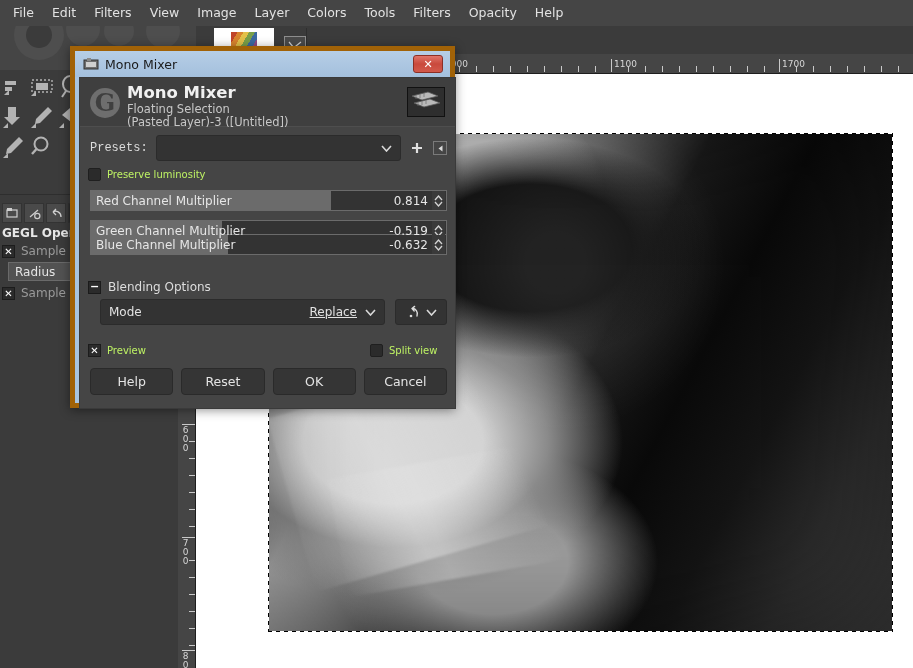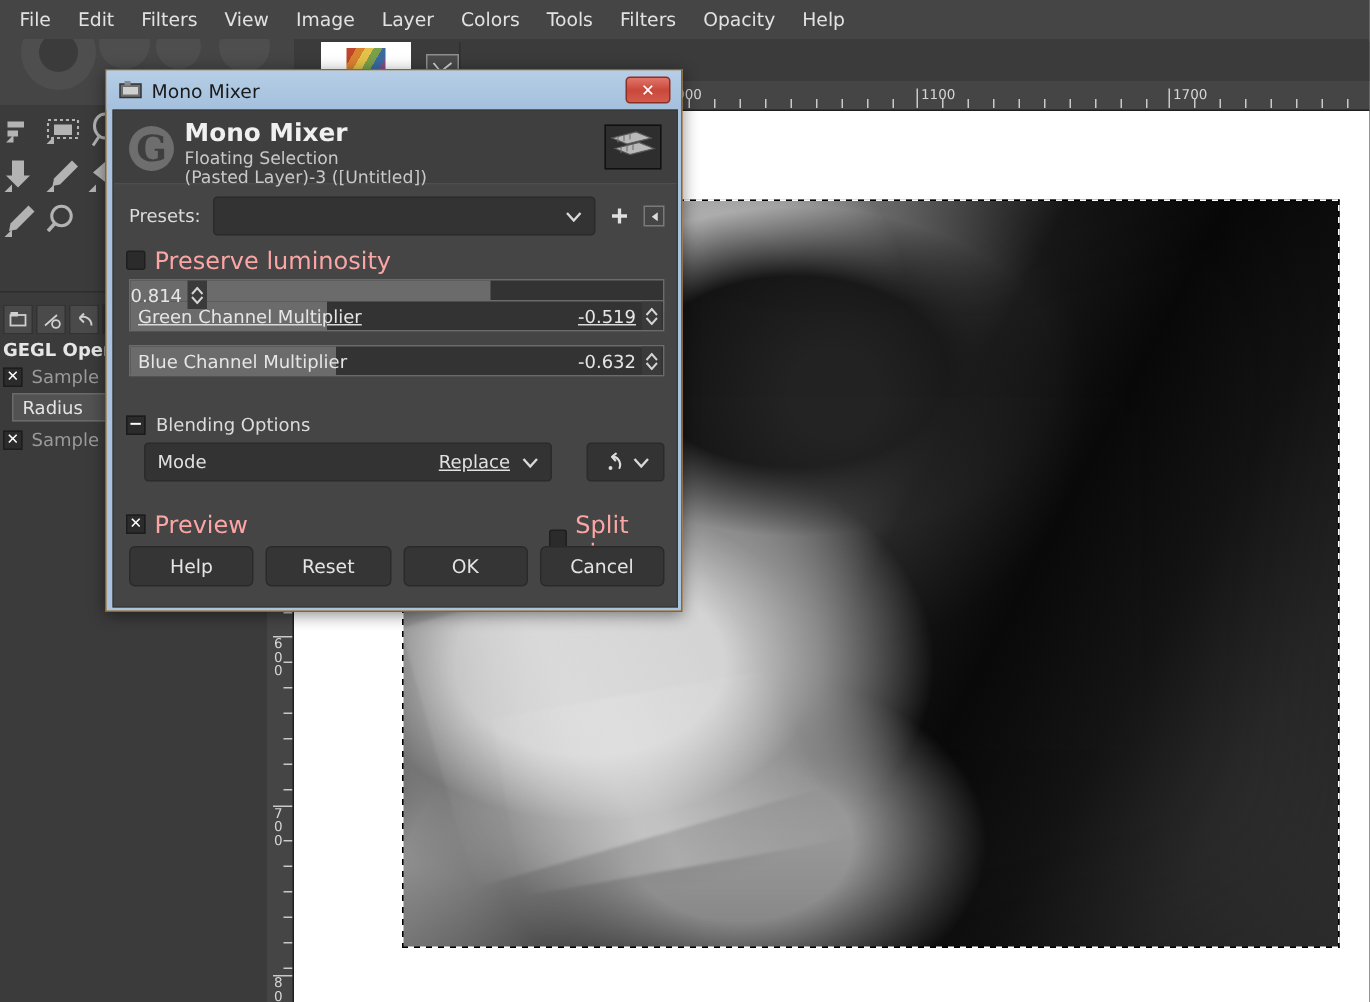--- a/index.html
+++ b/index.html
@@ -154,21 +154,21 @@
   .feather {
     position: absolute; pointer-events: none; opacity: .55;
     background: linear-gradient(78deg, rgba(255,255,255,0) 0%, rgba(230,230,230,.85) 35%, rgba(255,255,255,0) 72%);
     filter: blur(1px);
   }
 
   
   .dialog {
     position: absolute; left: 70px; top: 46px; width: 385px; height: 362px;
     background: #a8c4e0;
-    border: 1px solid #a16207;
+    border: 5px solid #a16207;
     box-shadow: 0 2px 10px rgba(0,0,0,.45);
   }
   .dlg-titlebar {
     position: absolute; left: 0; top: 0; width: 100%; height: 26px;
     background: linear-gradient(180deg,#b6cee6 0%,#a4c0dd 100%);
     display: flex; align-items: center; padding: 0 4px;
   }
   .dlg-icon { width: 16px; height: 16px; margin: 0 6px 0 4px; }
   .dlg-title-text { font-size: 12.5px; color: #1a1a1a; flex: 1; }
   .close-btn {
@@ -199,41 +199,41 @@
     font-weight: bold; color: #f0f0f0;
   }
   .hdr-sub1 { position: absolute; left: 47px; top: 24px; font-size: 11.5px; color: #c8c8c8; }
   .hdr-sub2 { position: absolute; left: 47px; top: 37px; font-size: 11.5px; color: #c8c8c8; }
   .hdr-preview {
     position: absolute; right: 10px; top: 9px; width: 38px; height: 30px;
     background: #2e2e2e; border: 1px solid #111;
     display: flex; align-items: center; justify-content: center;
   }
 
-  .presets-row { position: absolute; left: 10px; top: 57px; width: 357px; height: 26px; display: flex; align-items: center; }
+  .presets-row { position: absolute; left: 10px; top: 57px; width: 357px; height: 26px; display: flex; align-items: center; font-family: Liberation Mono, monospace; }
   .presets-label { font-size: 12px; color: #dcdcdc; margin-right: 8px; }
   .combo {
     flex: 1; height: 26px; background: #333; border: 1px solid #2b2b2b;
     border-radius: 3px; display: flex; align-items: center;
     padding: 0 8px; color: #e2e2e2; font-size: 12px; position: relative;
   }
   .combo .cval { flex: 1; }
   .chev { width: 11px; height: 7px; flex: 0 0 auto; }
   .sm-btn {
     width: 20px; height: 20px; margin-left: 6px; display: flex;
     align-items: center; justify-content: center; color: #e0e0e0;
   }
   .sm-btn.boxed { border: 1px solid #7a7a7a; width: 14px; height: 14px; }
 
   .chkrow { position: absolute; display: flex; align-items: center; gap: 6px; }
   .chk-empty {
     width: 13px; height: 13px; background: #2b2b2b; border: 1px solid #1f1f1f;
     border-radius: 2px;
   }
-  .chk-label { font-size: 16px; color: #fca5a5; }
+  .chk-label { font-size: 10px; color: #bef264; }
 
   .slider {
     position: absolute; left: 10px; width: 357px; height: 21px;
     background: #333; border: 1px solid #6b6b6b; display: flex; align-items: center;
   }
   .slider .fill {
     position: absolute; left: 0; top: 0; height: 100%; background: #6b6b6b;
   }
   .slider .s-label {
     position: relative; z-index: 2; font-size: 12px; color: #e6e6e6;
@@ -250,21 +250,21 @@
   }
   .spin svg { display: block; }
 
   .blend-hdr { position: absolute; left: 8px; top: 202px; display: flex; align-items: center; gap: 7px; }
   .expander {
     width: 13px; height: 13px; background: #2b2b2b; border: 1px solid #1b1b1b;
     color: #fff; font-size: 11px; line-height: 10px; text-align: center; font-weight: bold;
   }
   .blend-title { font-size: 12px; color: #dcdcdc; }
 
-  .mode-row { position: absolute; left: 20px; top: 221px; width: 347px; height: 26px; display: flex; gap: 23px; }
+  .mode-row { position: absolute; left: 20px; top: 221px; width: 347px; height: 26px; display: flex; gap: 10px; }
   .mode-combo {
     flex: 1; background: #333; border: 1px solid #2b2b2b; border-radius: 3px;
     display: flex; align-items: center; padding: 0 8px;
   }
   .mode-combo .mlabel { flex: 1; font-size: 12px; color: #e2e2e2; }
   .mode-combo .mval { font-size: 12px; color: #e2e2e2; margin-right: 8px; text-decoration: underline; }
   .reset-split {
     width: 52px; background: #333; border: 1px solid #2b2b2b; border-radius: 3px;
     display: flex; align-items: center; justify-content: center; gap: 5px;
   }
@@ -573,32 +573,33 @@
         </div>
       </div>
 
       <div class="chkrow" style="left:8px; top:90px;">
         <div class="chk-empty"></div>
         <div class="chk-label">Preserve luminosity</div>
       </div>
 
       <div class="slider" style="top:112px;">
         <div class="fill" style="width:67.5%;"></div>
+        <div class="s-label">Red Channel Multiplier</div>
         <div class="s-val">0.814</div>
         <div class="spin">
           <svg width="9" height="6" viewBox="0 0 9 6">
               <path d="M1 5 L4.5 1 L8 5" stroke="#d4d4d4" stroke-width="1.3" fill="none"></path>
             </svg>
           <svg width="9" height="6" viewBox="0 0 9 6">
               <path d="M1 1 L4.5 5 L8 1" stroke="#d4d4d4" stroke-width="1.3" fill="none"></path>
             </svg>
         </div>
       </div>
 
-      <div class="slider" style="top:126px;text-decoration:underline;">
+      <div class="slider" style="top:142px;">
         <div class="fill" style="width:37%;"></div>
         <div class="s-label">Green Channel Multiplier</div>
         <div class="s-val">-0.519</div>
         <div class="spin">
           <svg width="9" height="6" viewBox="0 0 9 6">
               <path d="M1 5 L4.5 1 L8 5" stroke="#d4d4d4" stroke-width="1.3" fill="none"></path>
             </svg>
           <svg width="9" height="6" viewBox="0 0 9 6">
               <path d="M1 1 L4.5 5 L8 1" stroke="#d4d4d4" stroke-width="1.3" fill="none"></path>
             </svg>

